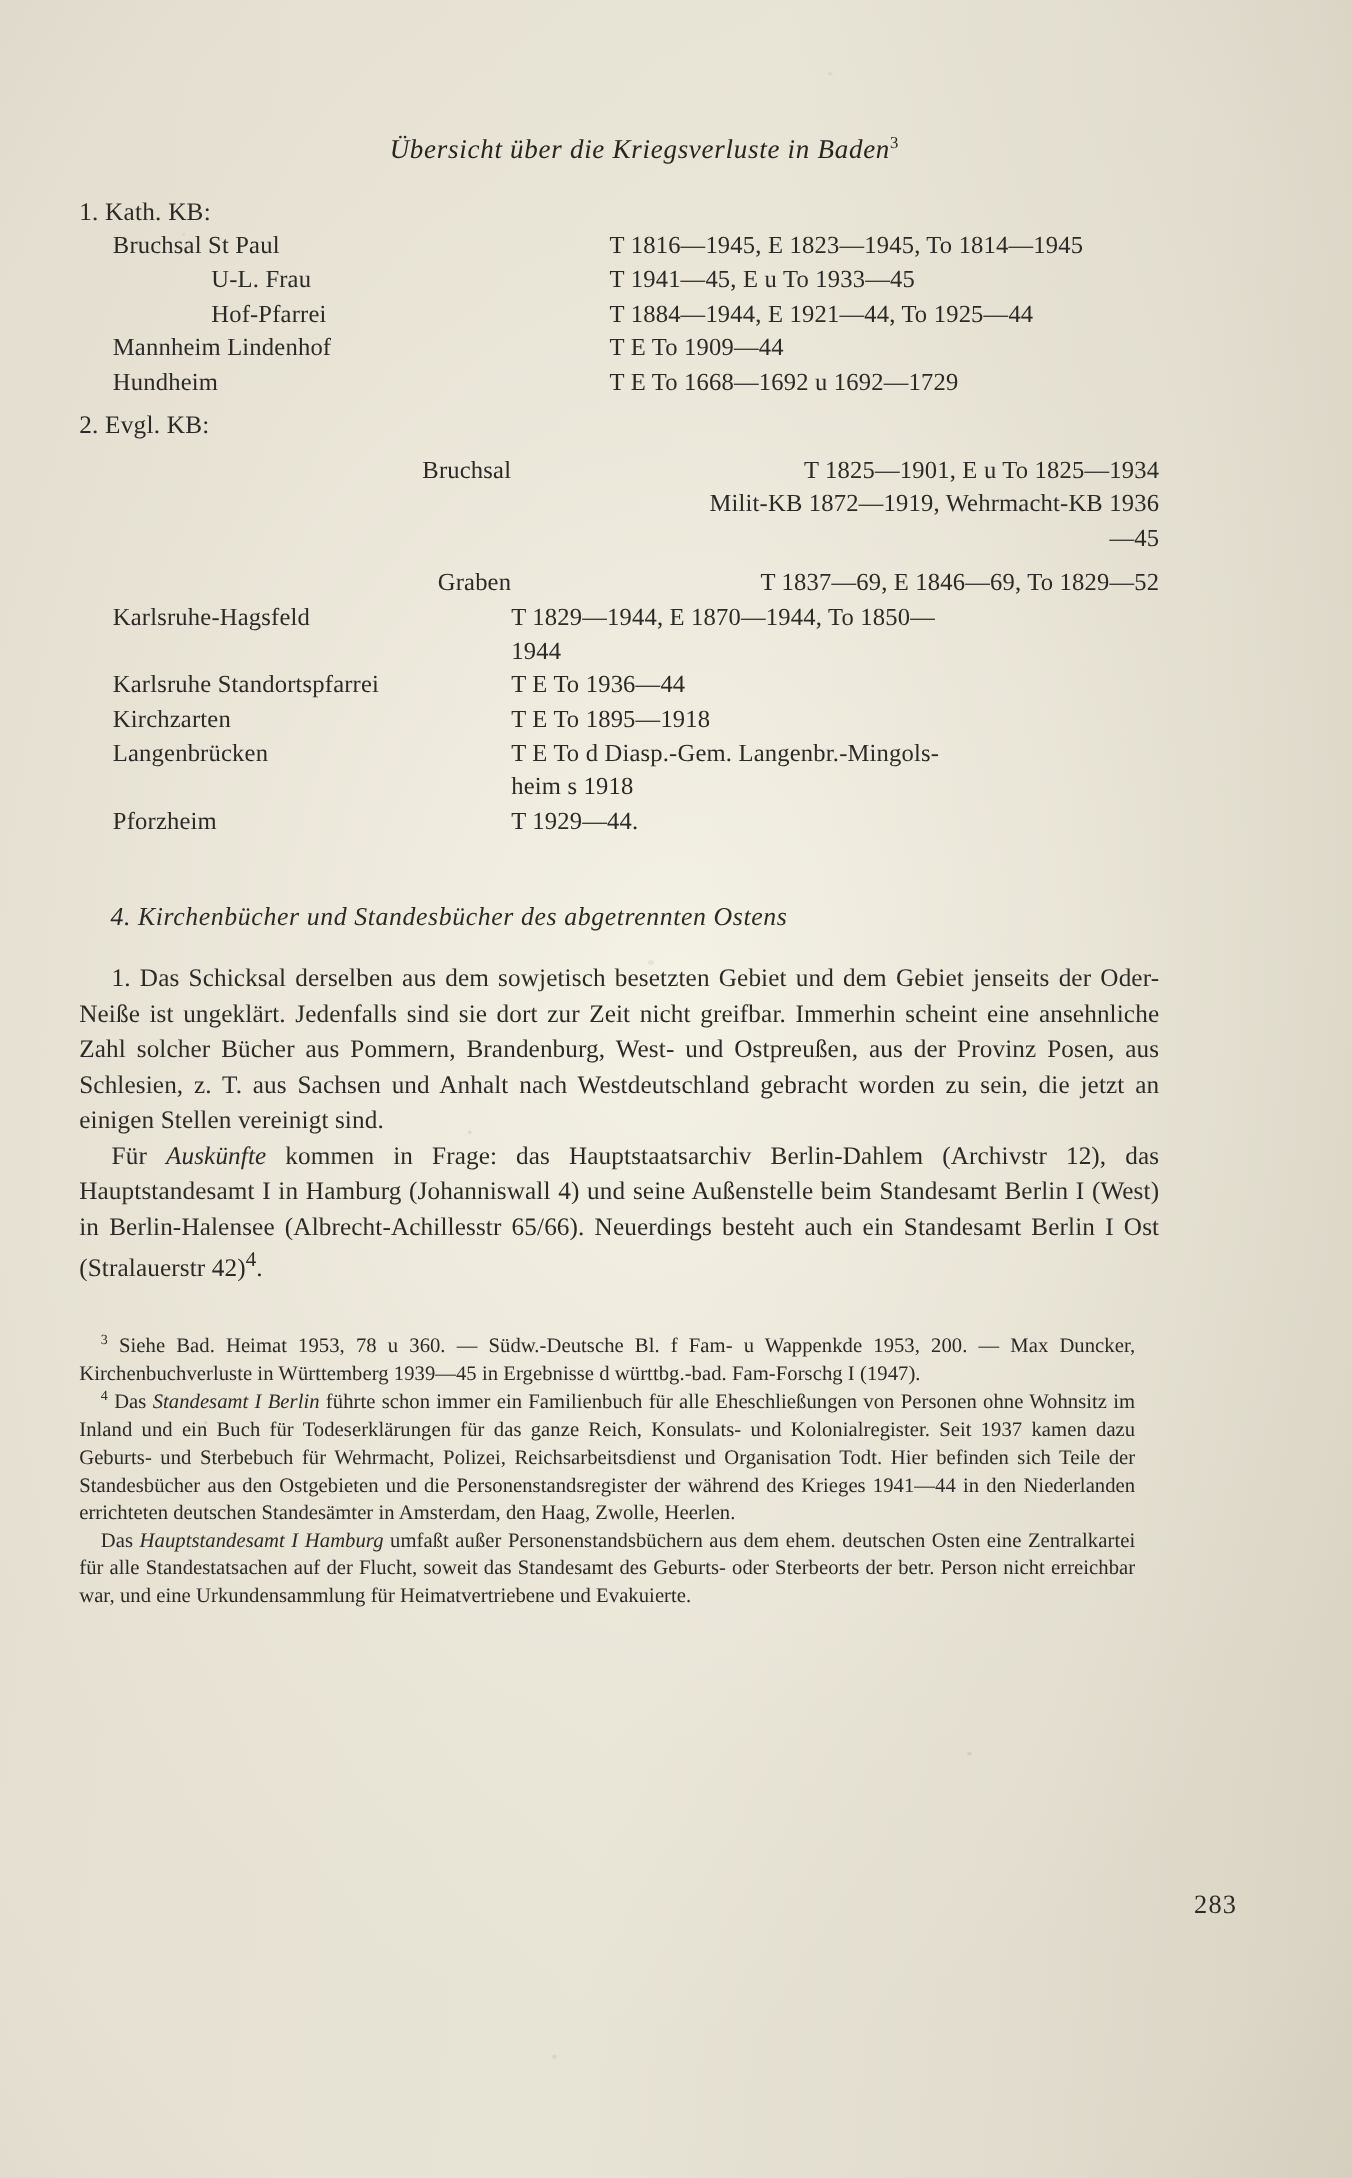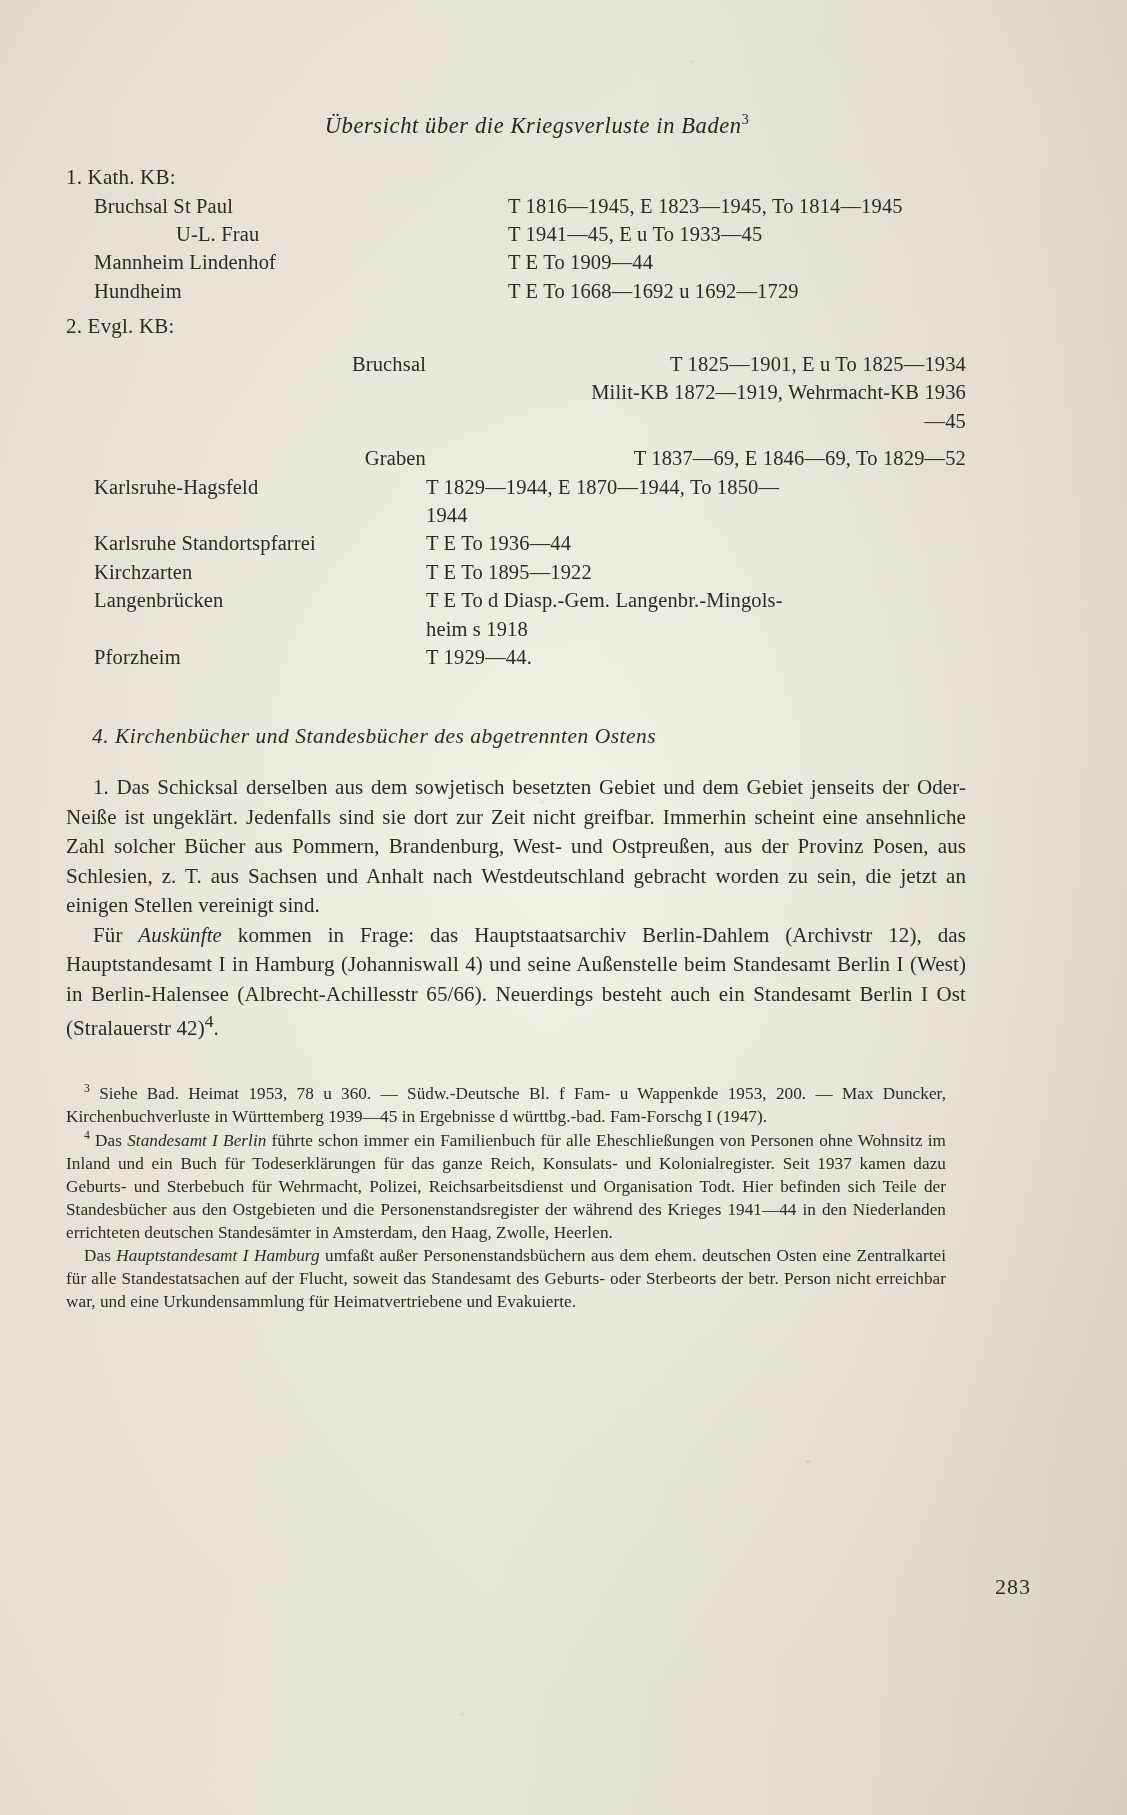--- a/index.html
+++ b/index.html
@@ -182,20 +182,24 @@
       <div class="group-head">1. Kath. KB:</div>
       <table class="entries">
         <tbody>
           <tr>
             <td class="label">Bruchsal St Paul</td>
             <td class="value">T  1816—1945, E 1823—1945, To 1814—1945</td>
           </tr>
           <tr>
             <td class="label ind1">U-L. Frau</td>
             <td class="value">T  1941—45, E  u  To  1933—45</td>
+          </tr>
+          <tr>
+            <td class="label ind1">Hof-Pfarrei</td>
+            <td class="value">T  1884—1944, E  1921—44,  To  1925—44</td>
           </tr>
           <tr>
             <td class="label">Mannheim Lindenhof</td>
             <td class="value">T  E  To  1909—44</td>
           </tr>
           <tr>
             <td class="label">Hundheim</td>
             <td class="value">T  E  To  1668—1692  u  1692—1729</td>
           </tr>
         </tbody>
@@ -224,21 +228,21 @@
               <span class="cont">T  1829—1944,  E  1870—1944,  To  1850—</span>
               <span class="cont">1944</span>
             </td>
           </tr>
           <tr>
             <td class="label">Karlsruhe Standortspfarrei</td>
             <td class="value">T  E  To  1936—44</td>
           </tr>
           <tr>
             <td class="label">Kirchzarten</td>
-            <td class="value">T  E  To  1895—1922</td>
+            <td class="value">T  E  To  1895—1918</td>
           </tr>
           <tr>
             <td class="label">Langenbrücken</td>
             <td class="value">
               <span class="cont">T  E  To  d  Diasp.-Gem.  Langenbr.-Mingols-</span>
               <span class="cont">heim  s  1918</span>
             </td>
           </tr>
           <tr>
             <td class="label">Pforzheim</td>

